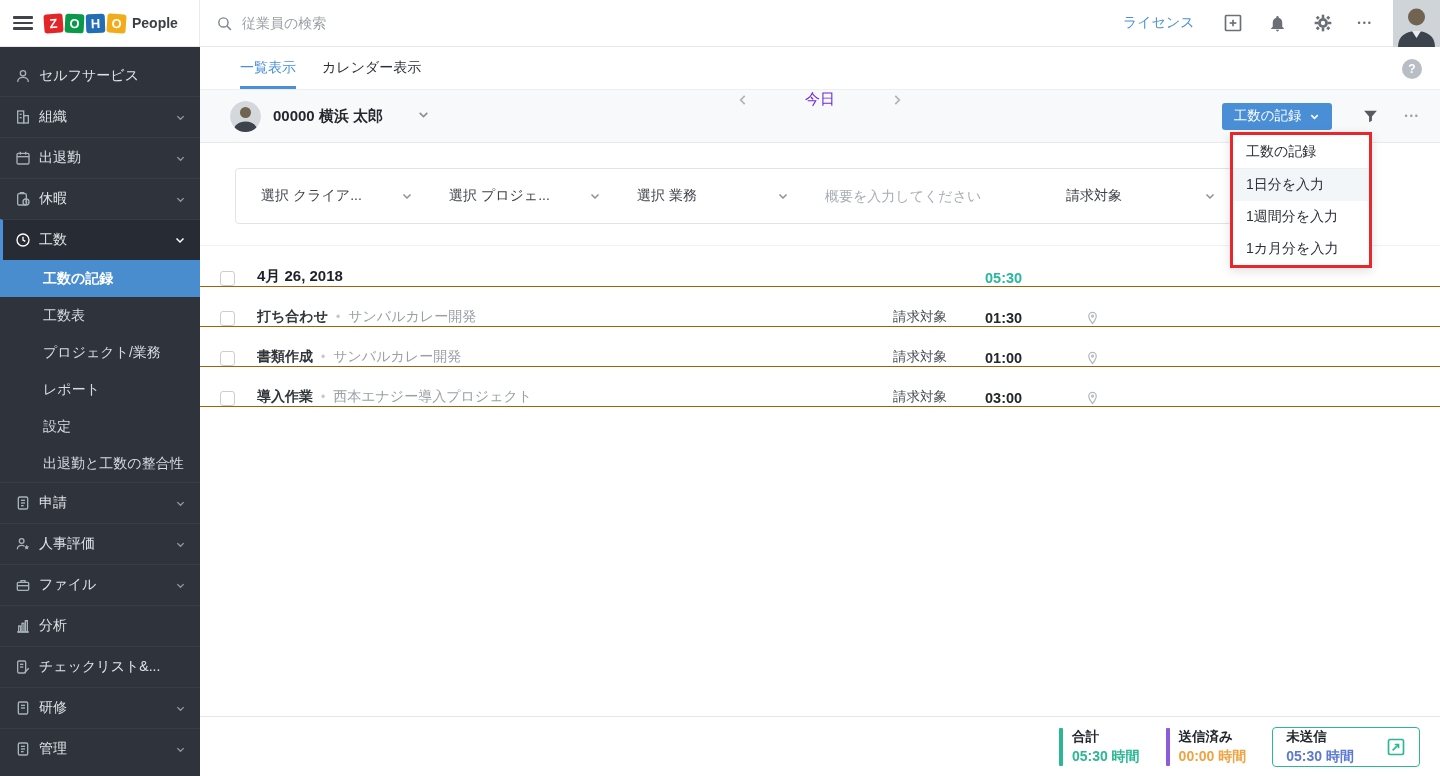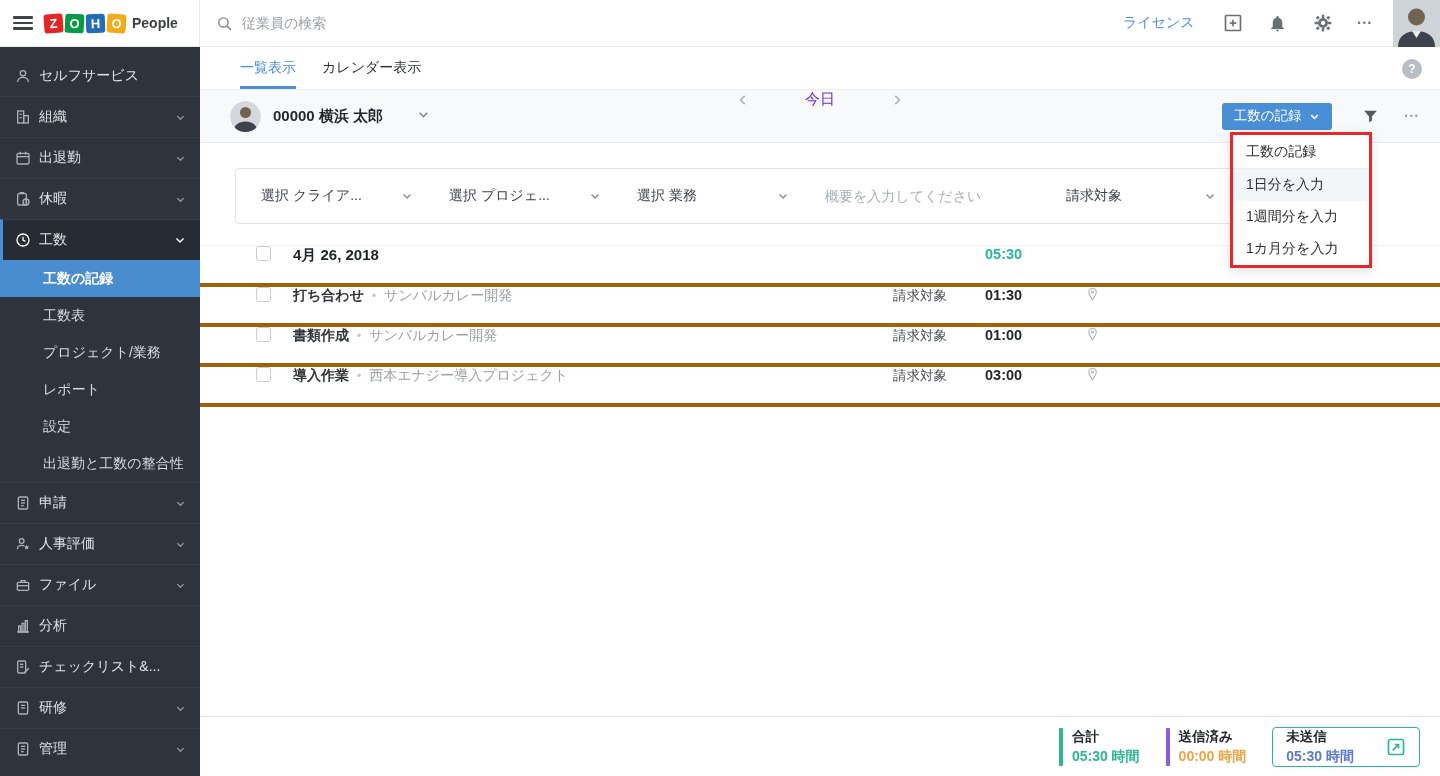--- a/index.html
+++ b/index.html
@@ -89,22 +89,22 @@
   .summary-input { flex:1; border:none; outline:none; font-size:14px; color:#3f434a;
     font-family:inherit; background:transparent; }
   .summary-input::placeholder { color:#a7adb3; }
   .fselect.billable { width:150px; margin-right:70px; margin-left:10px; }
   .timer-box { position:absolute; left:1130px; top:121px; width:90px; height:55px; background:#d9dde1;
     border-radius:7px; display:flex; align-items:center; justify-content:center; z-index:5; cursor:pointer; }
   .timer-box span { color:#f4f6f8; font-size:28px; font-weight:bold; letter-spacing:1px; }
 
   
   .rows-zone { margin-top:21px; }
-  .trow { height:40px; display:flex; align-items:flex-start; padding-left:56px;
-    border-bottom:4px solid #a16207; }
+  .trow { height:40px; display:flex; align-items:flex-end; padding-left:20px;
+    border-bottom:1px solid #a16207; }
   .trow.date-row { height:42px; border-top:1px solid #f2f2f2; }
   .cb { width:15px; height:15px; border:1px solid #c9ced4; border-radius:3px; background:#fff;
     cursor:pointer; flex-shrink:0; }
   .col-task { flex:1; margin-left:22px; display:flex; align-items:center; gap:8px; overflow:hidden; }
   .date-text { font-size:15px; font-weight:bold; color:#1f2328; }
   .task { font-size:14px; color:#32363b; font-weight:bold; cursor:pointer; }
   .sep { color:#c2c7cc; font-size:12px; }
   .proj { font-size:14px; color:#9aa0a6; }
   .col-billable { width:92px; font-size:13.5px; color:#4a4e54; }
   .col-hours { width:100px; font-size:14.5px; color:#24282d; font-weight:bold; }

